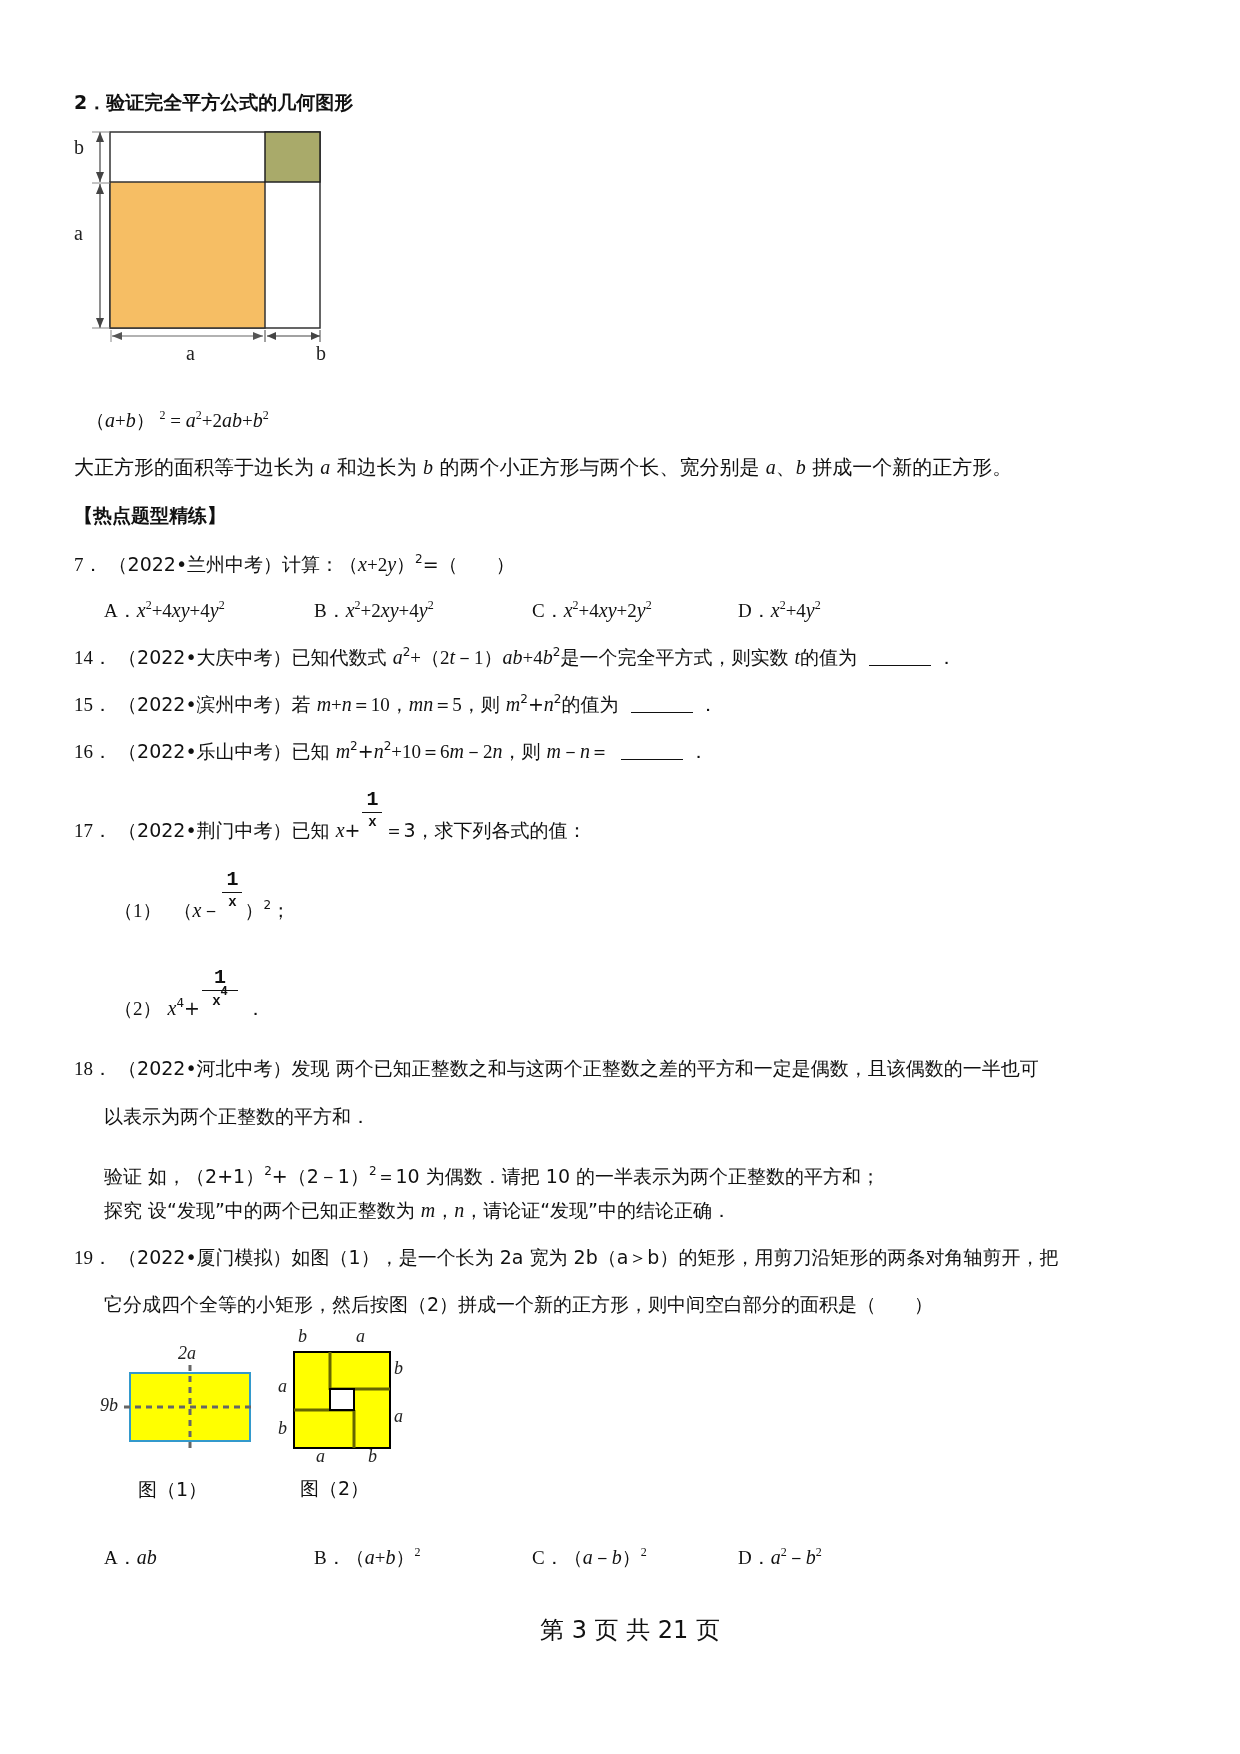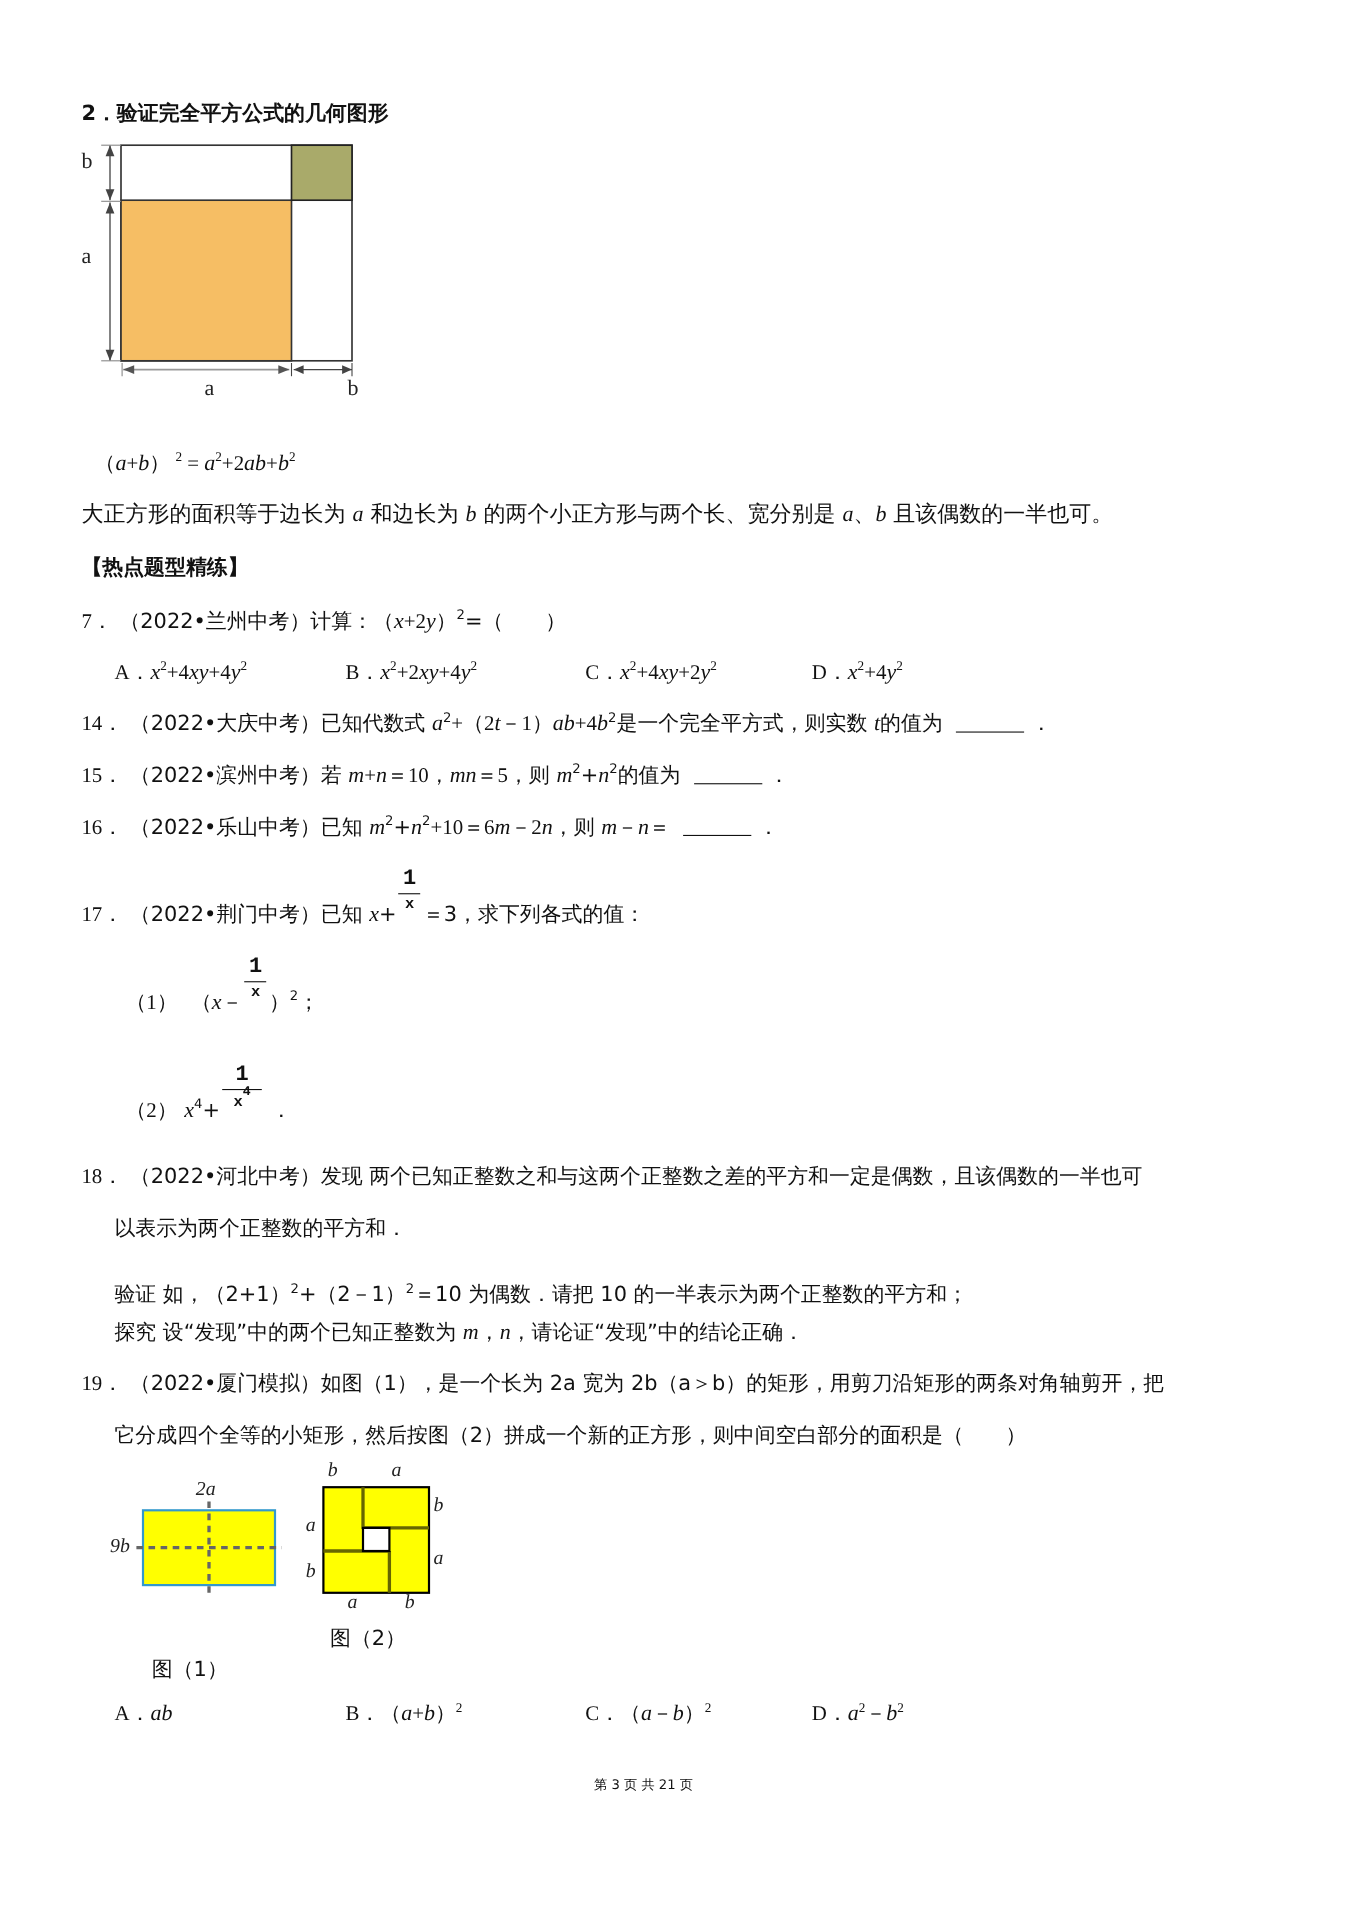--- a/index.html
+++ b/index.html
@@ -69,21 +69,21 @@
   <span> = </span><i class="v">a</i><sup>2</sup>+2<i class="v">ab</i>+<i class="v">b</i><sup>2</sup>
 </div>
 
 <div class="abs" style="left:74px; top:454px; font-size:20px;">
   <span>大正方形的面积等于边长为</span>
   <i class="v">a</i>
   <span>和边长为</span>
   <i class="v">b</i>
   <span>的两个小正方形与两个长、宽分别是</span>
   <i class="v">a</i><span>、</span><i class="v">b</i>
-  <span>且该偶数的一半也可。</span>
+  <span>拼成一个新的正方形。</span>
 </div>
 
 <div class="abs title" style="left:74px; top:503px;">【热点题型精练】</div>
 
 <div class="abs" style="left:74px; top:552px;">
   <span class="num">7．</span>
   <span>（2022•兰州中考）</span><span>计算：（</span><i class="v">x</i><span class="num">+2</span><i class="v">y</i><span>）</span><sup>2</sup><span>=（　　）</span>
 </div>
 <div class="opt num" style="left:104px; top:598px;">A．<i class="v">x</i><sup>2</sup>+4<i class="v">xy</i>+4<i class="v">y</i><sup>2</sup></div>
 <div class="opt num" style="left:314px; top:598px;">B．<i class="v">x</i><sup>2</sup>+2<i class="v">xy</i>+4<i class="v">y</i><sup>2</sup></div>
@@ -148,21 +148,21 @@
 <div class="abs" style="left:104px; top:1292px;">它分成四个全等的小矩形，然后按图（2）拼成一个新的正方形，则中间空白部分的面积是（　　）</div>
 
 <div class="abs" style="left:96px; top:1345px; width:160px; height:160px;">
   <svg width="160" height="120" viewBox="0 0 160 120">
     <rect x="34" y="28" width="120" height="68" fill="#FFFF00" stroke="#3399CC" stroke-width="2"></rect>
     <line x1="94" y1="20" x2="94" y2="104" stroke="#666" stroke-width="3" stroke-dasharray="6,5"></line>
     <line x1="28" y1="62" x2="162" y2="62" stroke="#666" stroke-width="3" stroke-dasharray="6,5"></line>
   </svg>
   <span class="fig-label" style="left:82px; top:-2px;">2a</span>
   <span class="fig-label" style="left:4px; top:50px;">9b</span>
-  <span class="cap" style="left:42px; top:132px;margin-top:28px;">图（1）</span>
+  <span class="cap" style="left:42px; top:132px;">图（1）</span>
 </div>
 
 <div class="abs" style="left:272px; top:1330px; width:140px; height:180px;">
   <svg width="140" height="140" viewBox="0 0 140 140">
     <rect x="22" y="22" width="96" height="96" fill="#FFFF00" stroke="#000" stroke-width="2"></rect>
     <line x1="58" y1="22" x2="58" y2="60" stroke="#666600" stroke-width="3"></line>
     <line x1="118" y1="59" x2="58" y2="59" stroke="#666600" stroke-width="3"></line>
     <line x1="22" y1="80" x2="82" y2="80" stroke="#666600" stroke-width="3"></line>
     <line x1="82" y1="80" x2="82" y2="118" stroke="#666600" stroke-width="3"></line>
     <rect x="58" y="59" width="24" height="21" fill="#ffffff" stroke="#000" stroke-width="2"></rect>
@@ -176,13 +176,13 @@
   <span class="fig-label" style="left:6px; top:46px;">a</span>
   <span class="fig-label" style="left:6px; top:88px;">b</span>
   <span class="cap" style="left:28px; top:146px;">图（2）</span>
 </div>
 
 <div class="opt num" style="left:104px; top:1545px;">A．<i class="v">ab</i></div>
 <div class="opt num" style="left:314px; top:1545px;">B．（<i class="v">a</i>+<i class="v">b</i>）<sup>2</sup></div>
 <div class="opt num" style="left:532px; top:1545px;">C．（<i class="v">a</i>－<i class="v">b</i>）<sup>2</sup></div>
 <div class="opt num" style="left:738px; top:1545px;">D．<i class="v">a</i><sup>2</sup>－<i class="v">b</i><sup>2</sup></div>
 
-<div class="abs" style="left:540px; top:1614px; font-size:12px;">第 3 页 共 21 页</div>
+<div class="abs" style="left:540px; top:1614px; font-size:24px;">第 3 页 共 21 页</div>
 
 </body></html>

